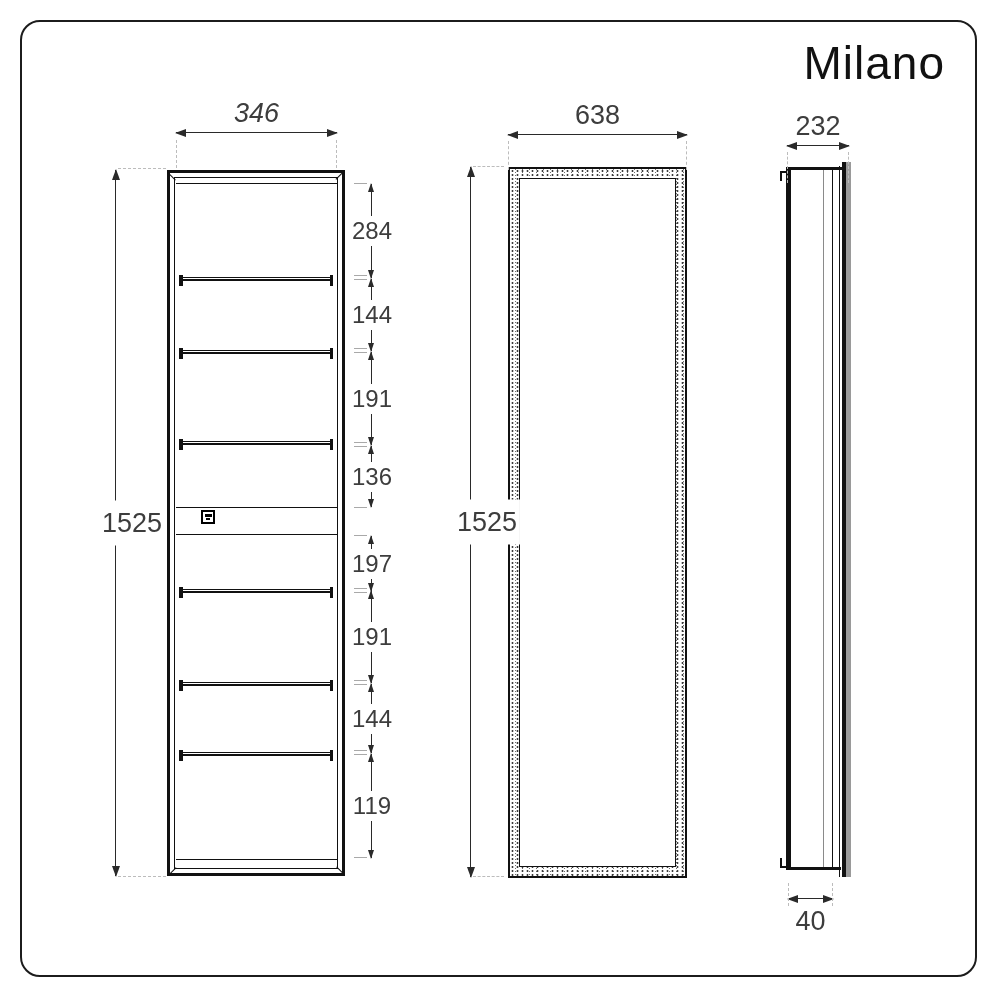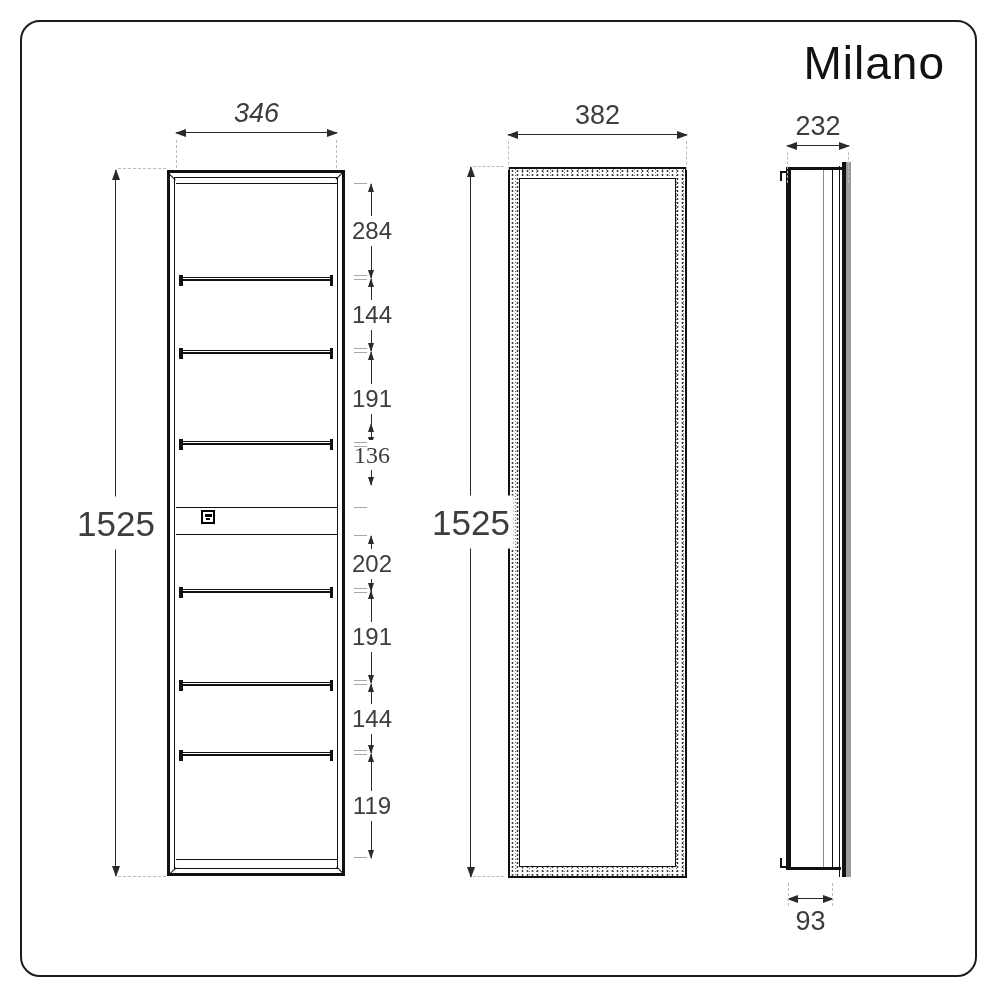--- a/index.html
+++ b/index.html
@@ -15,21 +15,21 @@
 
   
   .hdim{height:0;border-top:1.5px solid #2a2a2a;}
   .vdim{width:0;border-left:1.5px solid #2a2a2a;}
   .ah-l{position:absolute;left:-1px;top:-4.4px;width:0;height:0;border-top:4px solid transparent;border-bottom:4px solid transparent;border-right:11px solid #2a2a2a;}
   .ah-r{position:absolute;right:-1px;top:-4.4px;width:0;height:0;border-top:4px solid transparent;border-bottom:4px solid transparent;border-left:11px solid #2a2a2a;}
   .av-t{position:absolute;top:-1px;left:-4.4px;width:0;height:0;border-left:4px solid transparent;border-right:4px solid transparent;border-bottom:11px solid #2a2a2a;}
   .av-b{position:absolute;bottom:-1px;left:-4.4px;width:0;height:0;border-left:4px solid transparent;border-right:4px solid transparent;border-top:11px solid #2a2a2a;}
   .hdim .lbl{position:absolute;left:50%;bottom:6px;transform:translateX(-50%);font-size:27px;color:#3d3d3d;background:#fff;padding:0 4px;line-height:1;}
   .hdim .lbl-below{bottom:auto;top:9px;}
-  .vdim .lbl{position:absolute;top:50%;left:0;transform:translate(-50%,-50%);font-size:35px;color:#3d3d3d;background:#fff;padding:9px 3px;line-height:1;}
+  .vdim .lbl{position:absolute;top:50%;left:16px;transform:translate(-50%,-50%);font-size:27px;color:#3d3d3d;background:#fff;padding:9px 3px;line-height:1;}
 
   
   .seg{width:0;border-left:1.3px solid #2a2a2a;}
   .seg .av-t{left:-3.9px;border-left-width:3.5px;border-right-width:3.5px;border-bottom-width:9px;}
   .seg .av-b{left:-3.9px;border-left-width:3.5px;border-right-width:3.5px;border-top-width:9px;}
   .seg .lbl{position:absolute;top:50%;left:0;transform:translate(-50%,-50%);font-size:24px;color:#3d3d3d;background:#fff;padding:3px 2px;line-height:1;}
 
   .dash-v{width:0;border-left:1.5px dashed #bcbcbc;}
   .dash-h{height:0;border-top:1.5px dashed #bcbcbc;}
   .stub{left:354px;width:13px;height:0;border-top:1.5px solid #a9a9a9;}
@@ -131,29 +131,29 @@
     <div class="abs seg" style="left:371px;top:279px;height:72px;">
       <span class="av-t"></span>
         <span class="av-b"></span>
       <span class="lbl">144</span>
     </div>
     <div class="abs seg" style="left:371px;top:352px;height:93px;">
       <span class="av-t"></span>
         <span class="av-b"></span>
       <span class="lbl">191</span>
     </div>
-    <div class="abs seg" style="left:371px;top:424px;height:61px;font-family:Liberation Serif, serif;">
+    <div class="abs seg" style="left:371px;top:446px;height:61px;">
       <span class="av-t"></span>
         <span class="av-b"></span>
       <span class="lbl">136</span>
     </div>
     <div class="abs seg" style="left:371px;top:536px;height:55px;">
       <span class="av-t"></span>
         <span class="av-b"></span>
-      <span class="lbl">202</span>
+      <span class="lbl">197</span>
     </div>
     <div class="abs seg" style="left:371px;top:591px;height:92px;">
       <span class="av-t"></span>
         <span class="av-b"></span>
       <span class="lbl">191</span>
     </div>
     <div class="abs seg" style="left:371px;top:684px;height:69px;">
       <span class="av-t"></span>
         <span class="av-b"></span>
       <span class="lbl">144</span>
@@ -178,21 +178,21 @@
 
   <div>
     <div class="abs door-frame"></div>
     <div class="abs door-panel"></div>
   </div>
 
   <div>
     <div class="abs hdim" style="left:508px;top:134px;width:179px;">
       <span class="ah-l"></span>
         <span class="ah-r"></span>
-      <span class="lbl">382</span>
+      <span class="lbl">638</span>
     </div>
     <div class="abs dash-v" style="left:508px;top:141px;height:29px;"></div>
     <div class="abs dash-v" style="left:686px;top:141px;height:29px;"></div>
   </div>
 
   <div>
     <div class="abs vdim" style="left:470px;top:167px;height:710px;">
       <span class="av-t"></span>
         <span class="av-b"></span>
       <span class="lbl">1525</span>
@@ -223,19 +223,19 @@
       <span class="lbl">232</span>
     </div>
     <div class="abs dash-v" style="left:787px;top:152px;height:31px;"></div>
     <div class="abs dash-v" style="left:848px;top:152px;height:31px;"></div>
   </div>
 
   <div>
     <div class="abs hdim" style="left:788px;top:898px;width:45px;">
       <span class="ah-l"></span>
         <span class="ah-r"></span>
-      <span class="lbl lbl-below">93</span>
+      <span class="lbl lbl-below">40</span>
     </div>
     <div class="abs dash-v" style="left:788px;top:883px;height:23px;"></div>
     <div class="abs dash-v" style="left:832px;top:883px;height:23px;"></div>
   </div>
 
 </div>
 
 </body></html>

